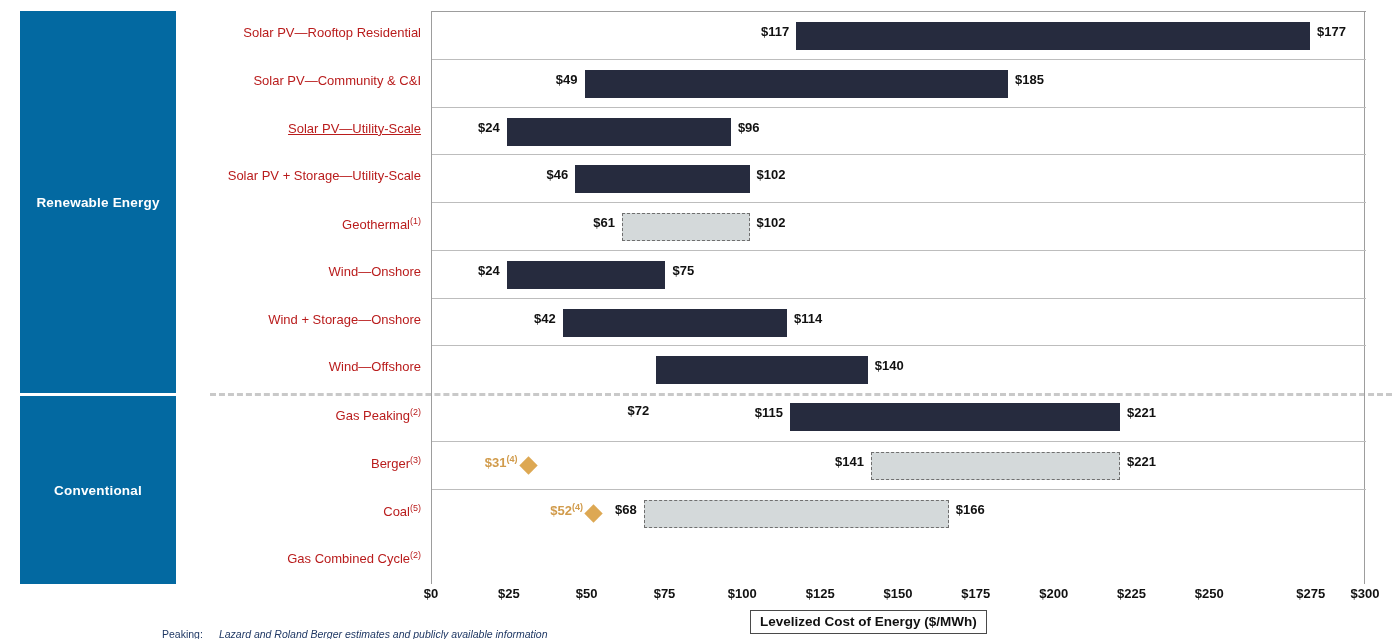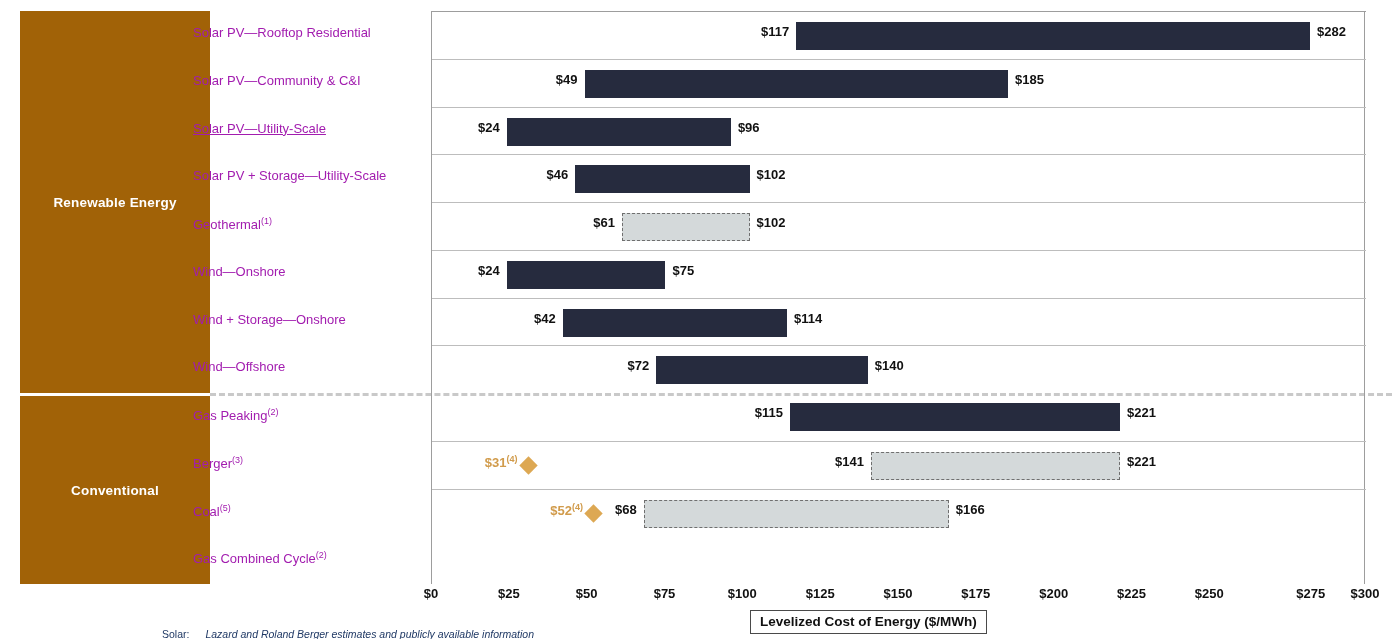--- a/index.html
+++ b/index.html
@@ -8,22 +8,22 @@
     background:#ffffff;
     font-family:"Liberation Sans", sans-serif;
     position:relative;
     overflow:hidden;
     -webkit-font-smoothing:antialiased;
   }
   #chart-root{position:absolute;left:0;top:0;width:1392px;height:639px;}
 
   
   .cat-block{
-    position:absolute;left:20px;width:190px;
-    background:#a16207;
+    position:absolute;left:20px;width:156px;
+    background:#0369a1;
     display:flex;align-items:center;justify-content:center;
   }
   .cat-label{
     color:#ffffff;font-size:13.5px;font-weight:bold;letter-spacing:.2px;
     text-align:center;
   }
   #cat-renewable{top:11px;height:382px;}
   #cat-conventional{top:396px;height:188px;}
 
   
@@ -44,22 +44,22 @@
 
   
   #section-divider{
     position:absolute;left:210px;top:393px;width:1182px;height:0;
     border-top:3px dashed #c9c9c9;
   }
 
   
   .row-label{
     position:absolute;right:16px;width:228px;
-    text-align:left;
-    font-size:13px;color:#a21caf;
+    text-align:right;
+    font-size:13px;color:#b91c1c;
     white-space:nowrap;
   }
   .row-label sup{font-size:9px;vertical-align:super;}
 
   
   .bar{
     position:absolute;top:10px;height:28px;
     background:#262B3E;
     box-sizing:border-box;
   }
@@ -138,21 +138,21 @@
       <div class="row-label" style="top: 407px; left: 193px;"><span>Gas Peaking</span><sup>(2)</sup></div>
       <div class="row-label" style="top: 454.75px; left: 193px;"><span>Berger</span><sup>(3)</sup></div>
       <div class="row-label" style="top: 502.5px; left: 193px;"><span>Coal</span><sup>(5)</sup></div>
       <div class="row-label" style="top: 550.25px; left: 193px;"><span>Gas Combined Cycle</span><sup>(2)</sup></div>
     </div>
 
   <div id="plot">
       <div class="row first" style="top: 0px;">
         <div class="bar" style="left: 364.26px; width: 513.7px;"></div>
         <div class="val left" style="left: 357.26px;">$117</div>
-        <div class="val" style="left: 884.96px;">$282</div>
+        <div class="val" style="left: 884.96px;">$177</div>
       </div>
       <div class="row" style="top: 47.75px;">
         <div class="bar" style="left: 152.553px; width: 423.413px;"></div>
         <div class="val left" style="left: 145.553px;">$49</div>
         <div class="val" style="left: 582.967px;">$185</div>
       </div>
       <div class="row" style="top: 95.5px;">
         <div class="bar" style="left: 74.72px; width: 224.16px;"></div>
         <div class="val left" style="left: 67.72px;">$24</div>
         <div class="val" style="left: 305.88px;">$96</div>
@@ -172,21 +172,21 @@
         <div class="val left" style="left: 67.72px;">$24</div>
         <div class="val" style="left: 240.5px;">$75</div>
       </div>
       <div class="row" style="top: 286.5px;">
         <div class="bar" style="left: 130.76px; width: 224.16px;"></div>
         <div class="val left" style="left: 123.76px;">$42</div>
         <div class="val" style="left: 361.92px;">$114</div>
       </div>
       <div class="row" style="top: 334.25px;">
         <div class="bar" style="left: 224.16px; width: 211.707px;"></div>
-        <div class="val left" style="left: 217.16px;">$72</div>
+        <div class="val left" style="left: 217.16px; margin-top: 45px;">$72</div>
         <div class="val" style="left: 442.867px;">$140</div>
       </div>
       <div class="row divider-top" style="top: 382px;">
         <div class="bar" style="left: 358.033px; width: 330.013px;"></div>
         <div class="val left" style="left: 351.033px;">$115</div>
         <div class="val" style="left: 695.047px;">$221</div>
       </div>
       <div class="row" style="top: 429.75px;">
         <div class="bar dashed" style="left: 438.98px; width: 249.067px;"></div>
         <div class="val left" style="left: 431.98px;">$141</div>
@@ -214,15 +214,15 @@
       <div class="tick" style="left: 544.833px;">$175</div>
       <div class="tick" style="left: 622.667px;">$200</div>
       <div class="tick" style="left: 700.5px;">$225</div>
       <div class="tick" style="left: 778.333px;">$250</div>
       <div class="tick" style="left: 856.167px; padding-left: 47px;">$275</div>
       <div class="tick" style="left: 934px;">$300</div>
     </div>
   <div id="axis-title-box">Levelized Cost of Energy ($/MWh)</div>
 
   <div id="source">
-    <span class="src-word">Solar:</span><span>Lazard and Roland Berger estimates and publicly available information</span>
+    <span class="src-word">Peaking:</span><span>Lazard and Roland Berger estimates and publicly available information</span>
   </div>
 </div>
 
 </body></html>

